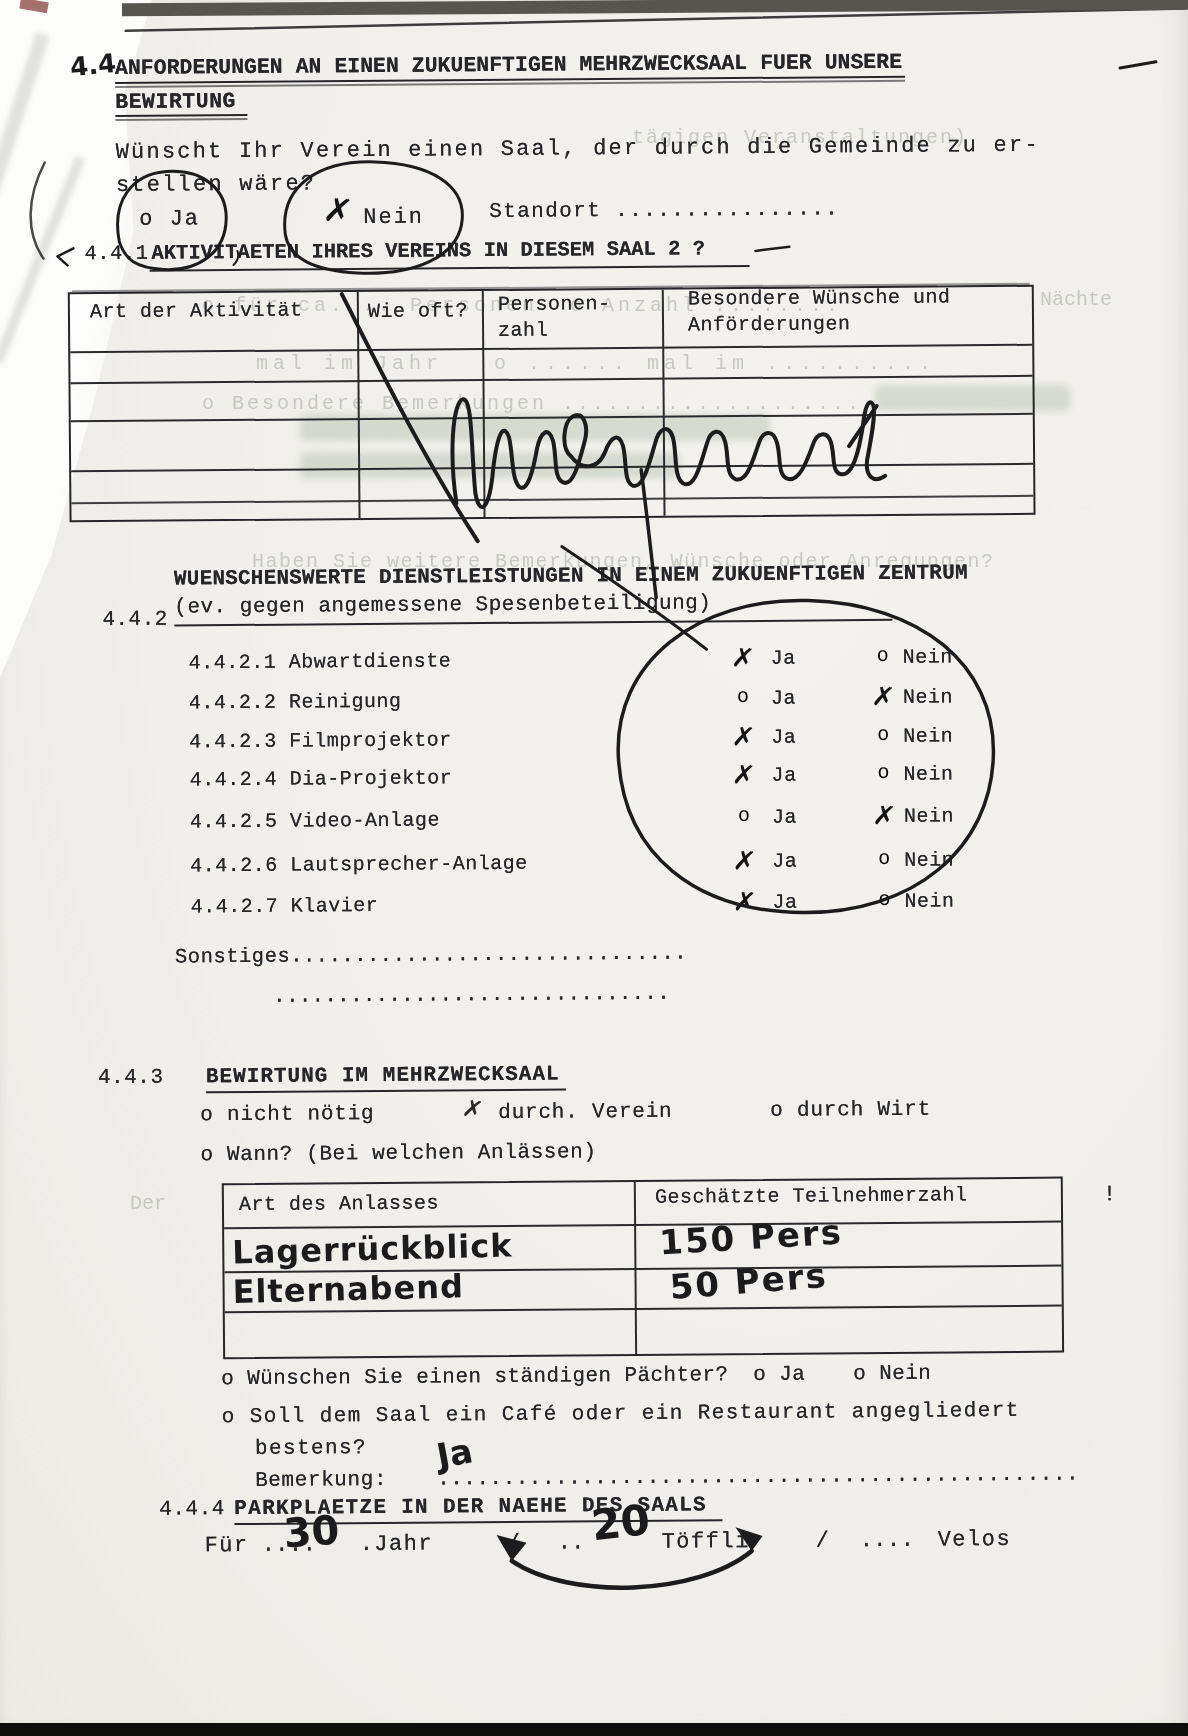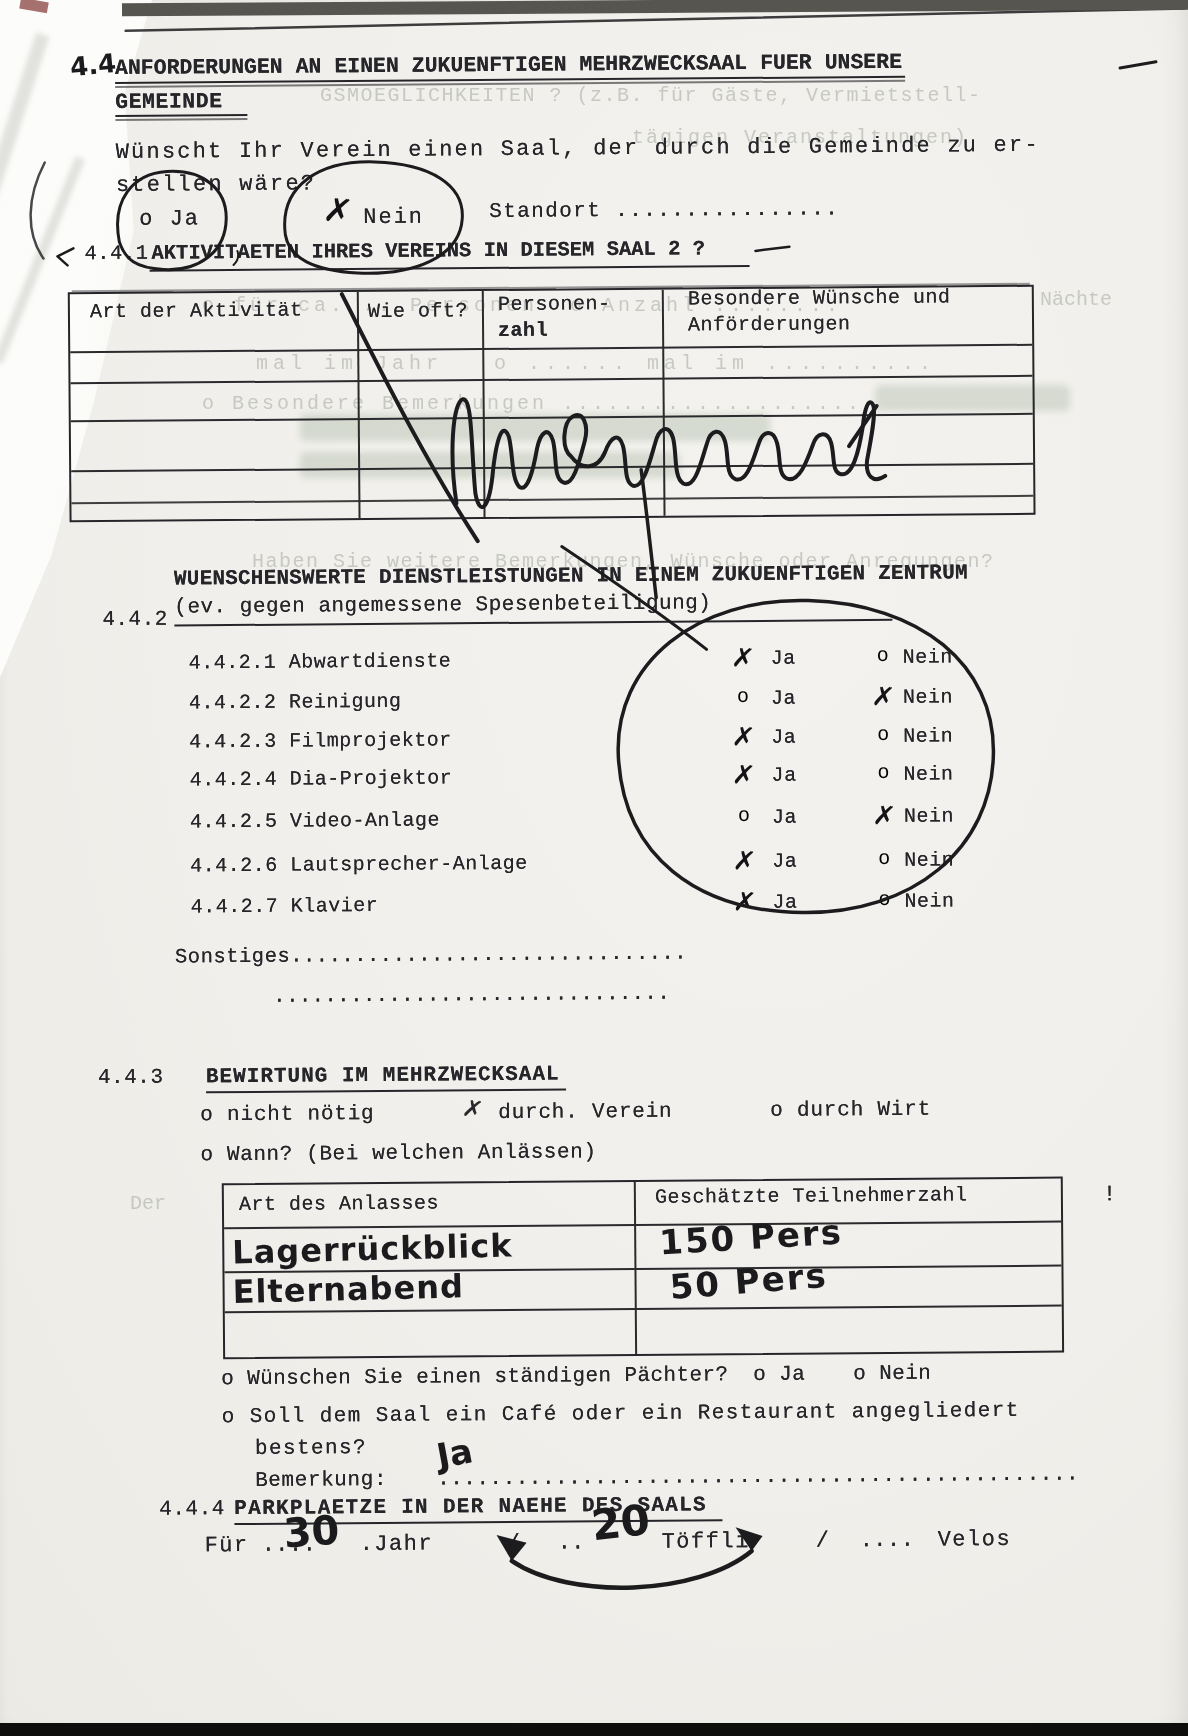--- a/index.html
+++ b/index.html
@@ -33,21 +33,20 @@
   .streak{position:absolute;background:rgba(175,175,168,.35);filter:blur(2.5px);}
   .redmark{position:absolute;left:20px;top:0;width:28px;height:11px;background:#8a4240;opacity:.75;transform:rotate(10deg);}
   svg.ink{position:absolute;left:0;top:0;pointer-events:none;}
   svg.ink path, svg.ink line{stroke:#1c1c1e;fill:none;stroke-linecap:round;stroke-linejoin:round;}
 </style>
 </head>
 <body>
 
 <div class="page">
 
-  <span class="ghost" style="left:320px;top:84px;letter-spacing:1.5px;">GSMOEGLICHKEITEN ? (z.B. für Gäste, Vermietstell-</span>
   <span class="ghost" style="left:632px;top:126px;letter-spacing:2px;">tägigen Veranstaltungen)</span>
   <span class="ghost" style="left:202px;top:294px;letter-spacing:4px;">o für ca. .. Personen  o Anzahl ........</span>
   <span class="ghost" style="left:1040px;top:288px;">Nächte</span>
   <span class="ghost" style="left:256px;top:352px;letter-spacing:5px;">mal im Jahr   o ...... mal im ..........</span>
   <span class="ghost" style="left:202px;top:392px;letter-spacing:3px;">o Besondere Bemerkungen ....................</span>
   <span class="ghost" style="left:252px;top:550px;letter-spacing:1.5px;">Haben Sie weitere Bemerkungen, Wünsche oder Anregungen?</span>
   <span class="ghost" style="left:130px;top:1192px;">Der</span>
   <div class="gbar" style="left:300px;top:414px;width:470px;height:27px;"></div>
   <div class="gbar" style="left:300px;top:452px;width:380px;height:26px;"></div>
   <div class="gbar" style="left:875px;top:385px;width:195px;height:26px;"></div>
@@ -56,21 +55,21 @@
   <div class="streak" style="left:8px;top:30px;width:14px;height:180px;transform:rotate(18deg);"></div>
   <div class="streak" style="left:34px;top:150px;width:10px;height:220px;transform:rotate(22deg);"></div>
   <div class="redmark"></div>
 
   <div class="tilt">
 
     <span class="hw" style="left:72px;top:46px;font-size:26px;transform:rotate(-5deg);">4.4</span>
     <span class="tw b" style="left:117px;top:52px;font-size:21.5px;letter-spacing:0;">ANFORDERUNGEN AN EINEN ZUKUENFTIGEN MEHRZWECKSAAL FUER UNSERE</span>
     <div class="ul" style="left:117px;top:78px;width:790px;"></div>
     <div class="ul2" style="left:117px;top:82px;width:790px;"></div>
-    <span class="tw b" style="left:117px;top:86px;font-size:21.5px;">GEMEINDE</span>
+    <span class="tw b" style="left:117px;top:86px;font-size:21.5px;">BEWIRTUNG</span>
     <div class="ul" style="left:117px;top:111px;width:132px;"></div>
     <div class="ul2" style="left:117px;top:115px;width:132px;"></div>
 
     <span class="tw" style="left:117px;top:136px;font-size:22px;letter-spacing:2.2px;">Wünscht Ihr Verein einen Saal, der durch die Gemeinde zu er-</span>
     <span class="tw" style="left:117px;top:169px;font-size:22px;letter-spacing:2.2px;">stellen wäre?</span>
 
     <span class="tw" style="left:140px;top:203px;font-size:22px;letter-spacing:2px;">o Ja</span>
     <span class="mark bigx" style="left:324px;top:192px;" data-mark="✗">✗</span>
     <span class="tw" style="left:364px;top:203px;font-size:22px;letter-spacing:2px;">Nein</span>
     <span class="tw" style="left:490px;top:199px;letter-spacing:1.4px;">Standort ................</span>
@@ -85,21 +84,21 @@
       <div class="hl" style="top:126px;"></div>
       <div class="hl" style="top:176px;"></div>
       <div class="hl" style="top:208px;opacity:.9;"></div>
       <div class="vl" style="left:287px;"></div>
       <div class="vl" style="left:412px;"></div>
       <div class="vl" style="left:592px;"></div>
     </div>
     <span class="tw" style="left:90px;top:296px;font-size:20px;">Art der Aktivität</span>
     <span class="tw" style="left:368px;top:298px;font-size:20px;">Wie oft?</span>
     <span class="tw" style="left:498px;top:292px;font-size:20px;">Personen-</span>
-    <span class="tw" style="left:498px;top:318px;font-size:20px;font-weight:bold;">zahl</span>
+    <span class="tw" style="left:498px;top:318px;font-size:20px;">zahl</span>
     <span class="tw" style="left:688px;top:288px;font-size:20px;">Besondere Wünsche und</span>
     <span class="tw" style="left:688px;top:314px;font-size:20px;">Anförderungen</span>
 
     <span class="tw" style="left:100px;top:564px;margin-top:40px;">4.4.2</span>
     <span class="tw b" style="left:172px;top:564px;font-size:21px;letter-spacing:.2px;">WUENSCHENSWERTE DIENSTLEISTUNGEN IN EINEM ZUKUENFTIGEN ZENTRUM</span>
     <span class="tw" style="left:172px;top:592px;">(ev. gegen angemessene Spesenbeteiligung)</span>
     <div class="ul" style="left:172px;top:621px;width:718px;"></div>
 
     <span class="tw" style="left:186px;top:648px;font-size:20px;">4.4.2.1 Abwartdienste</span>
     <span class="mark" style="left:726px;top:646px;" data-mark="✗">✗</span>

